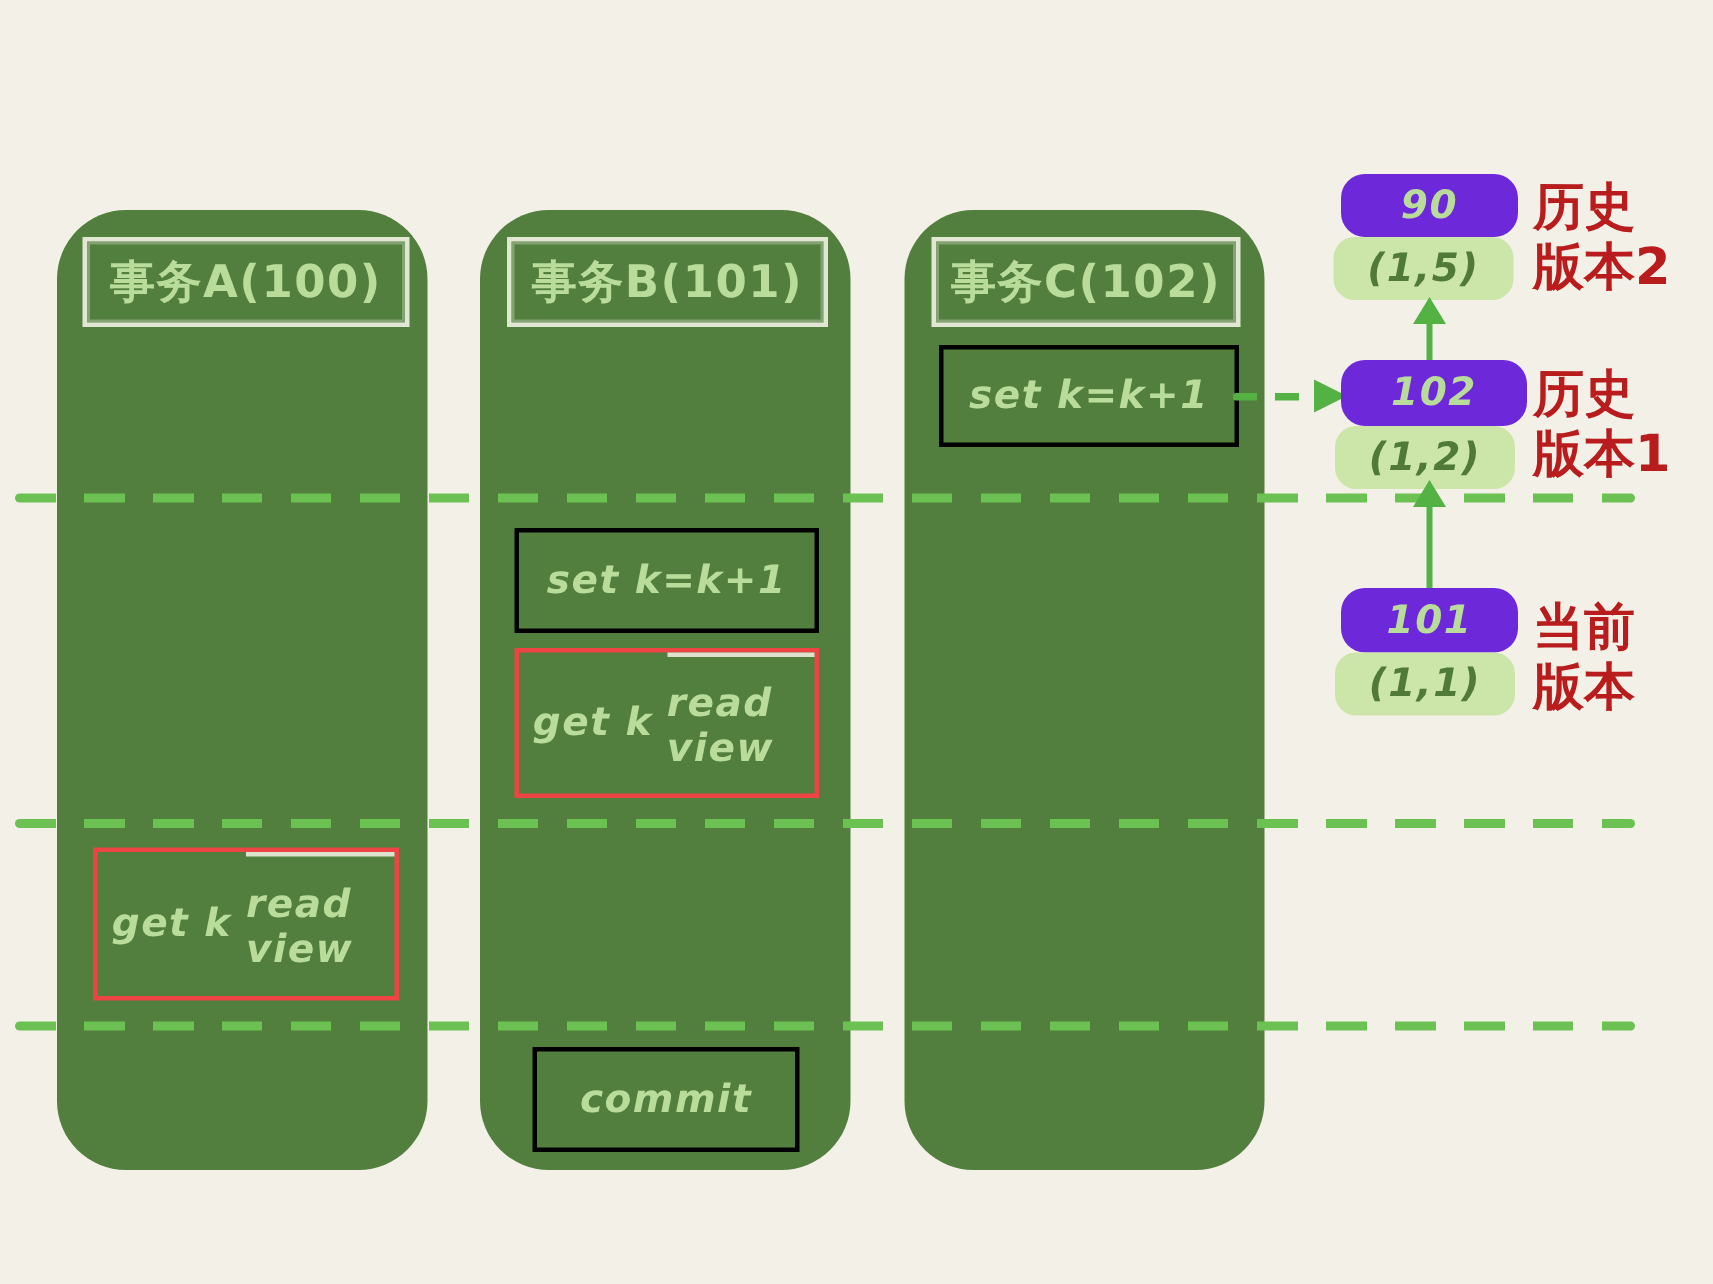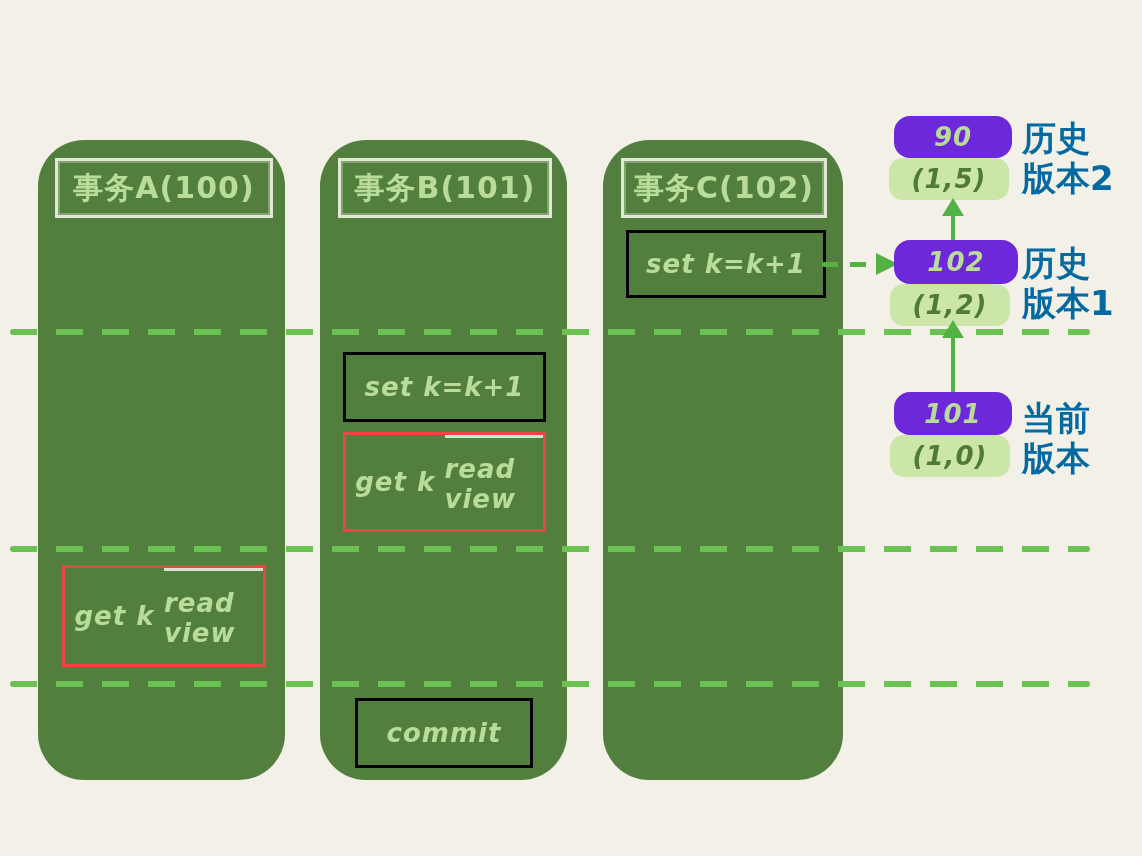--- a/index.html
+++ b/index.html
@@ -82,21 +82,21 @@
     font-style: italic;
   }
   .chip.light {
     background: #cbe6a8;
     color: #4f7a38;
     border-radius: 14px;
     font-style: italic;
   }
   .vlabel {
     position: absolute;
-    color: #0369a1;
+    color: #b91c1c;
     font-size: 34px;
     font-weight: bold;
     line-height: 40px;
     white-space: nowrap;
   }
 
   
   .vline {
     position: absolute;
     width: 4px;
@@ -172,19 +172,19 @@
   <div class="chip light" style="left:890px; top:284px; width:120px; height:42px;">(1,2)</div>
   <div class="vlabel" style="left:1022px; top:243px;">
     <div>历史</div>
     <div>版本1</div>
   </div>
 
   <div class="vline" style="left:951px; top:334px; height:62px;"></div>
   <div class="arrow-up" style="left:942px; top:320px;"></div>
 
   <div class="chip dark" style="left:894px; top:392px; width:118px; height:43px;">101</div>
-  <div class="chip light" style="left:890px; top:435px; width:120px; height:42px;">(1,0)</div>
+  <div class="chip light" style="left:890px; top:435px; width:120px; height:42px;">(1,1)</div>
   <div class="vlabel" style="left:1022px; top:398px;">
     <div>当前</div>
     <div>版本</div>
   </div>
 
 </div>
 
 </body></html>

